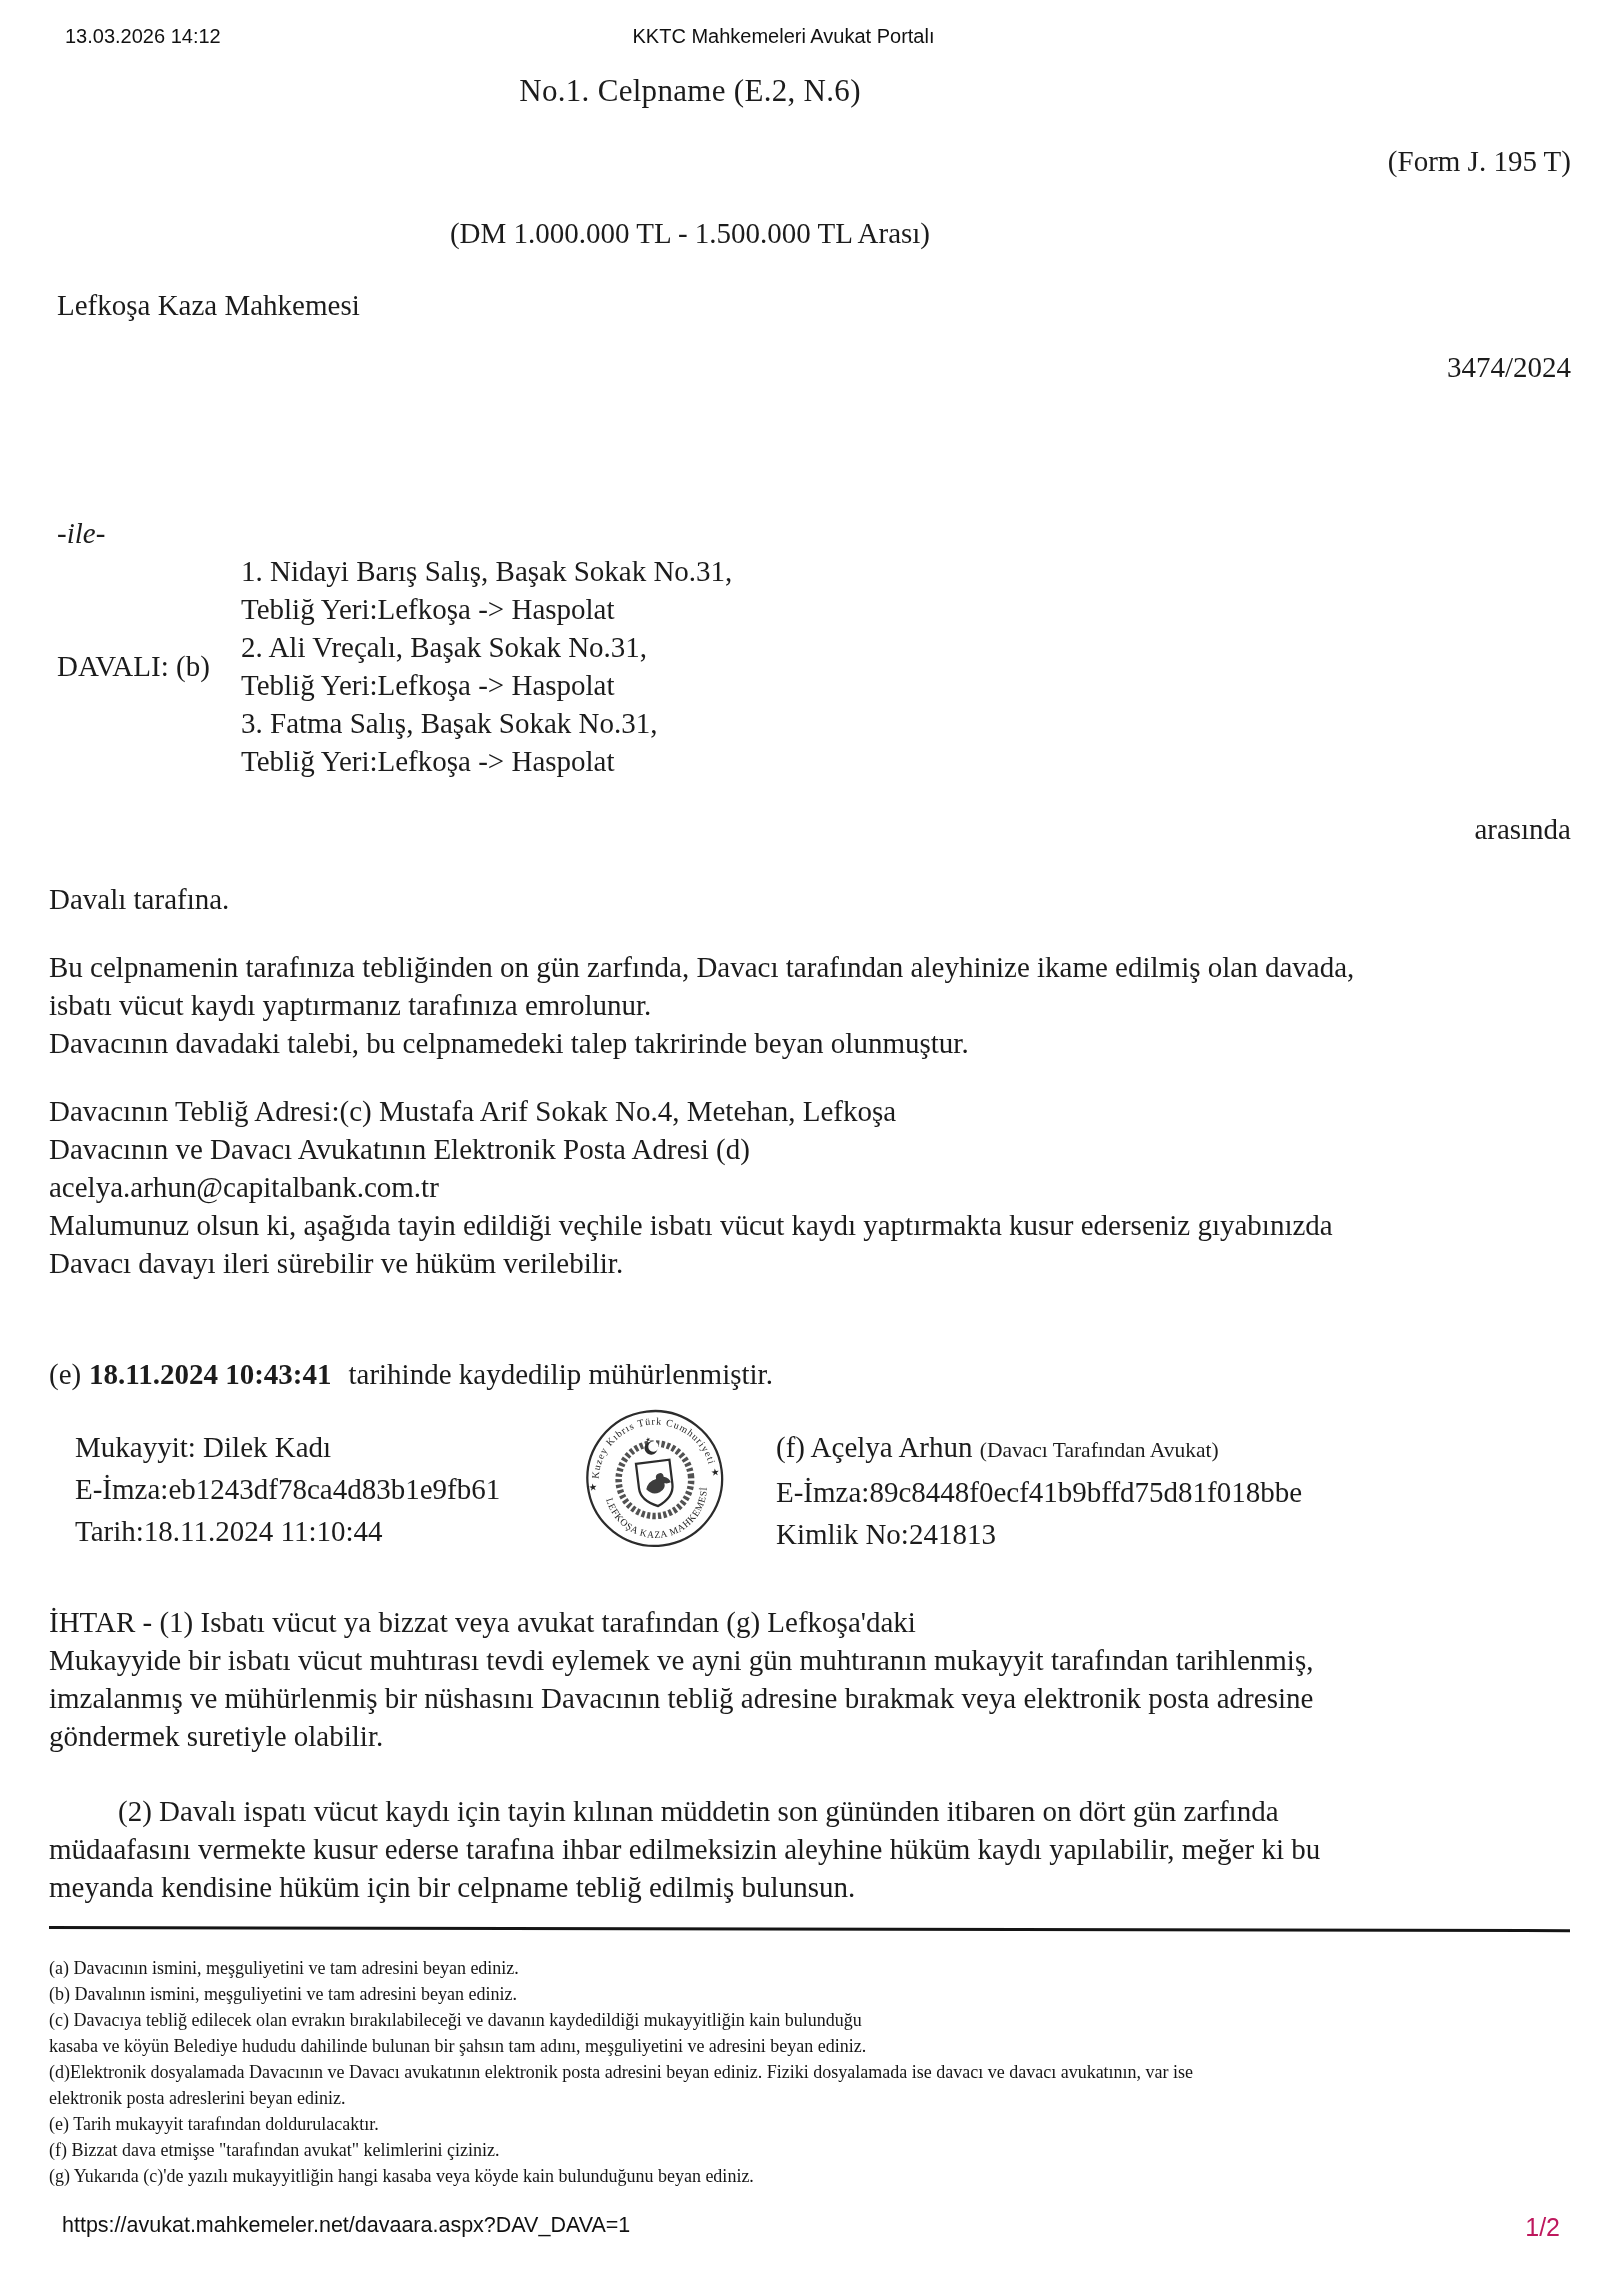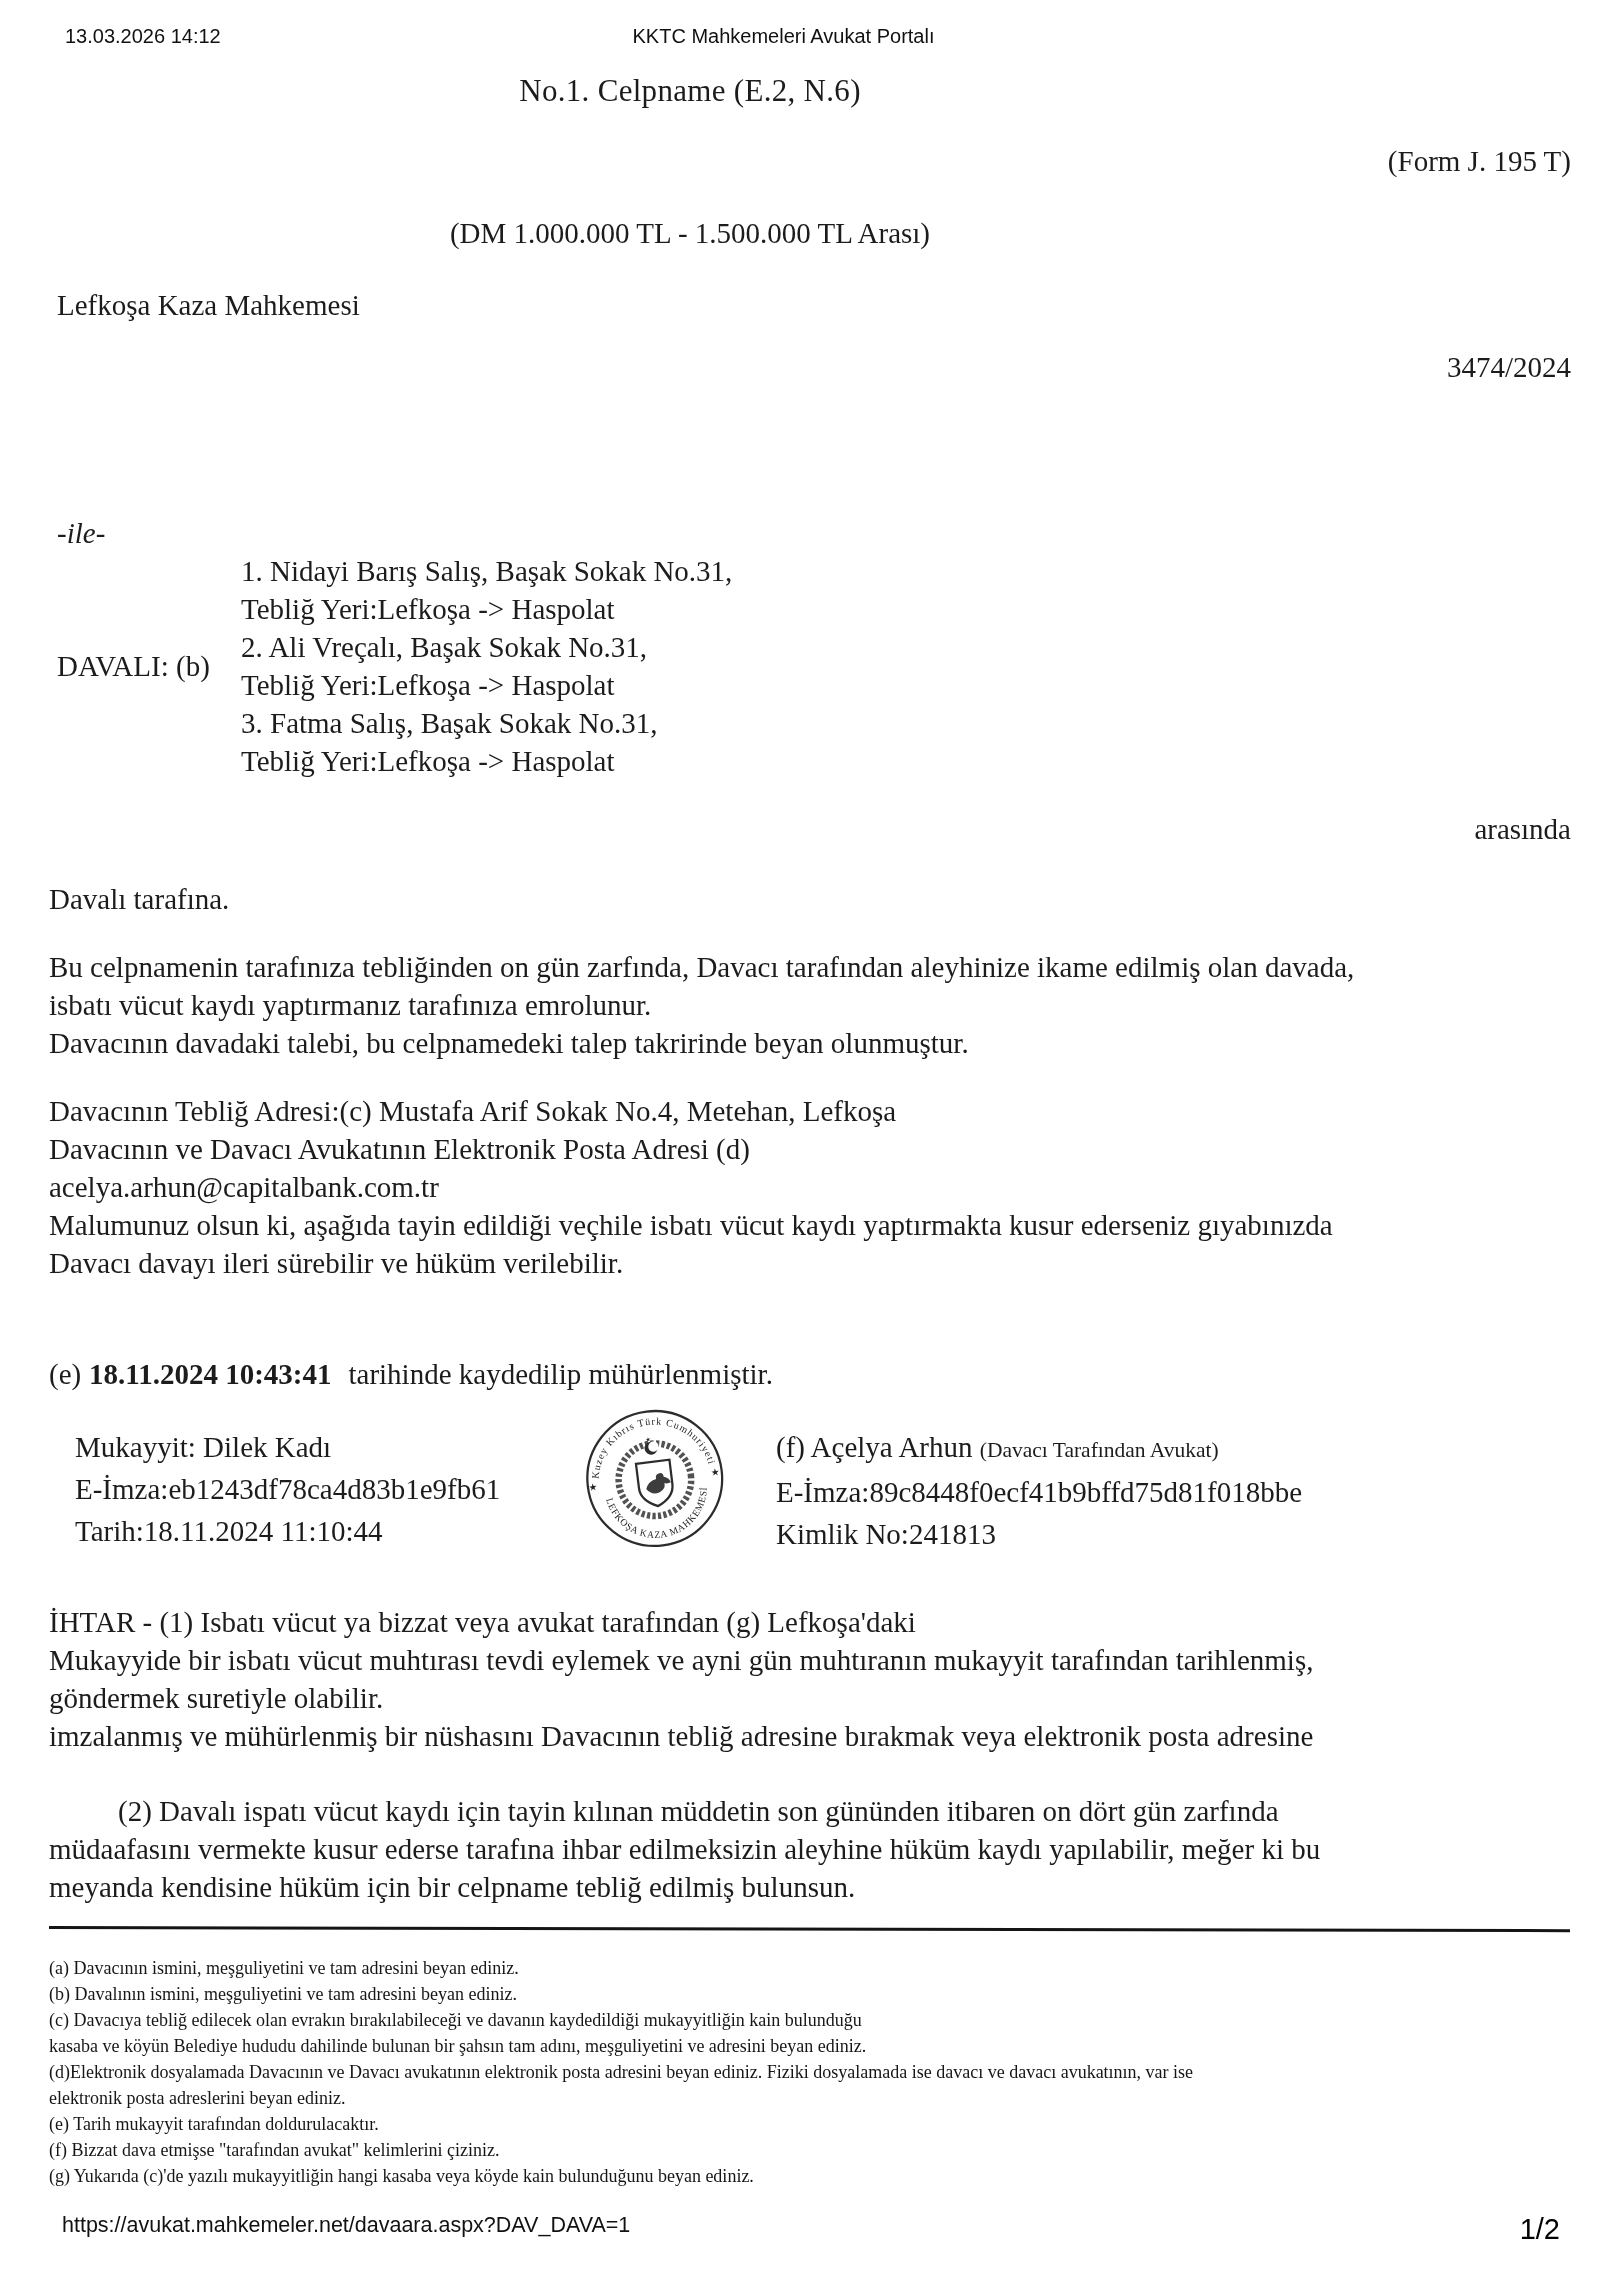--- a/index.html
+++ b/index.html
@@ -119,22 +119,22 @@
       <span>(f) Açelya Arhun</span>
       <span class="attorney-note">(Davacı Tarafından Avukat)</span>
     </div>
     <div>E-İmza:89c8448f0ecf41b9bffd75d81f018bbe</div>
     <div>Kimlik No:241813</div>
   </div>
 
   <div class="abs body-text" style="left:49px;top:1603px;">
     <div>İHTAR - (1) Isbatı vücut ya bizzat veya avukat tarafından (g) Lefkoşa'daki</div>
     <div>Mukayyide bir isbatı vücut muhtırası tevdi eylemek ve ayni gün muhtıranın mukayyit tarafından tarihlenmiş,</div>
+    <div>imzalanmış ve mühürlenmiş bir nüshasını Davacının tebliğ adresine bırakmak veya elektronik posta adresine</div>
     <div>göndermek suretiyle olabilir.</div>
-    <div>imzalanmış ve mühürlenmiş bir nüshasını Davacının tebliğ adresine bırakmak veya elektronik posta adresine</div>
   </div>
 
   <div class="abs body-text" style="left:49px;top:1792px;">
     <div class="indent-first">(2) Davalı ispatı vücut kaydı için tayin kılınan müddetin son gününden itibaren on dört gün zarfında</div>
     <div>müdaafasını vermekte kusur ederse tarafına ihbar edilmeksizin aleyhine hüküm kaydı yapılabilir, meğer ki bu</div>
     <div>meyanda kendisine hüküm için bir celpname tebliğ edilmiş bulunsun.</div>
   </div>
 
   <div class="abs sep-line" style="left:49px;top:1926px;width:1521px;"></div>
 
@@ -144,16 +144,16 @@
     <div>(c) Davacıya tebliğ edilecek olan evrakın bırakılabileceği ve davanın kaydedildiği mukayyitliğin kain bulunduğu</div>
     <div>kasaba ve köyün Belediye hududu dahilinde bulunan bir şahsın tam adını, meşguliyetini ve adresini beyan ediniz.</div>
     <div>(d)Elektronik dosyalamada Davacının ve Davacı avukatının elektronik posta adresini beyan ediniz. Fiziki dosyalamada ise davacı ve davacı avukatının, var ise</div>
     <div>elektronik posta adreslerini beyan ediniz.</div>
     <div>(e) Tarih mukayyit tarafından doldurulacaktır.</div>
     <div>(f) Bizzat dava etmişse "tarafından avukat" kelimlerini çiziniz.</div>
     <div>(g) Yukarıda (c)'de yazılı mukayyitliğin hangi kasaba veya köyde kain bulunduğunu beyan ediniz.</div>
   </div>
 
   <div class="abs sans" style="left:62px;top:2213px;font-size:21.5px;color:#111;">https://avukat.mahkemeler.net/davaara.aspx?DAV_DAVA=1</div>
-  <div class="abs sans" style="right:57px;top:2213px;font-size:29px;color:#000000;">1/2</div>
+  <div class="abs sans" style="right:57px;top:2213px;font-size:25px;color:#be185d;">1/2</div>
 
 </div>
 
 
 </body></html>

